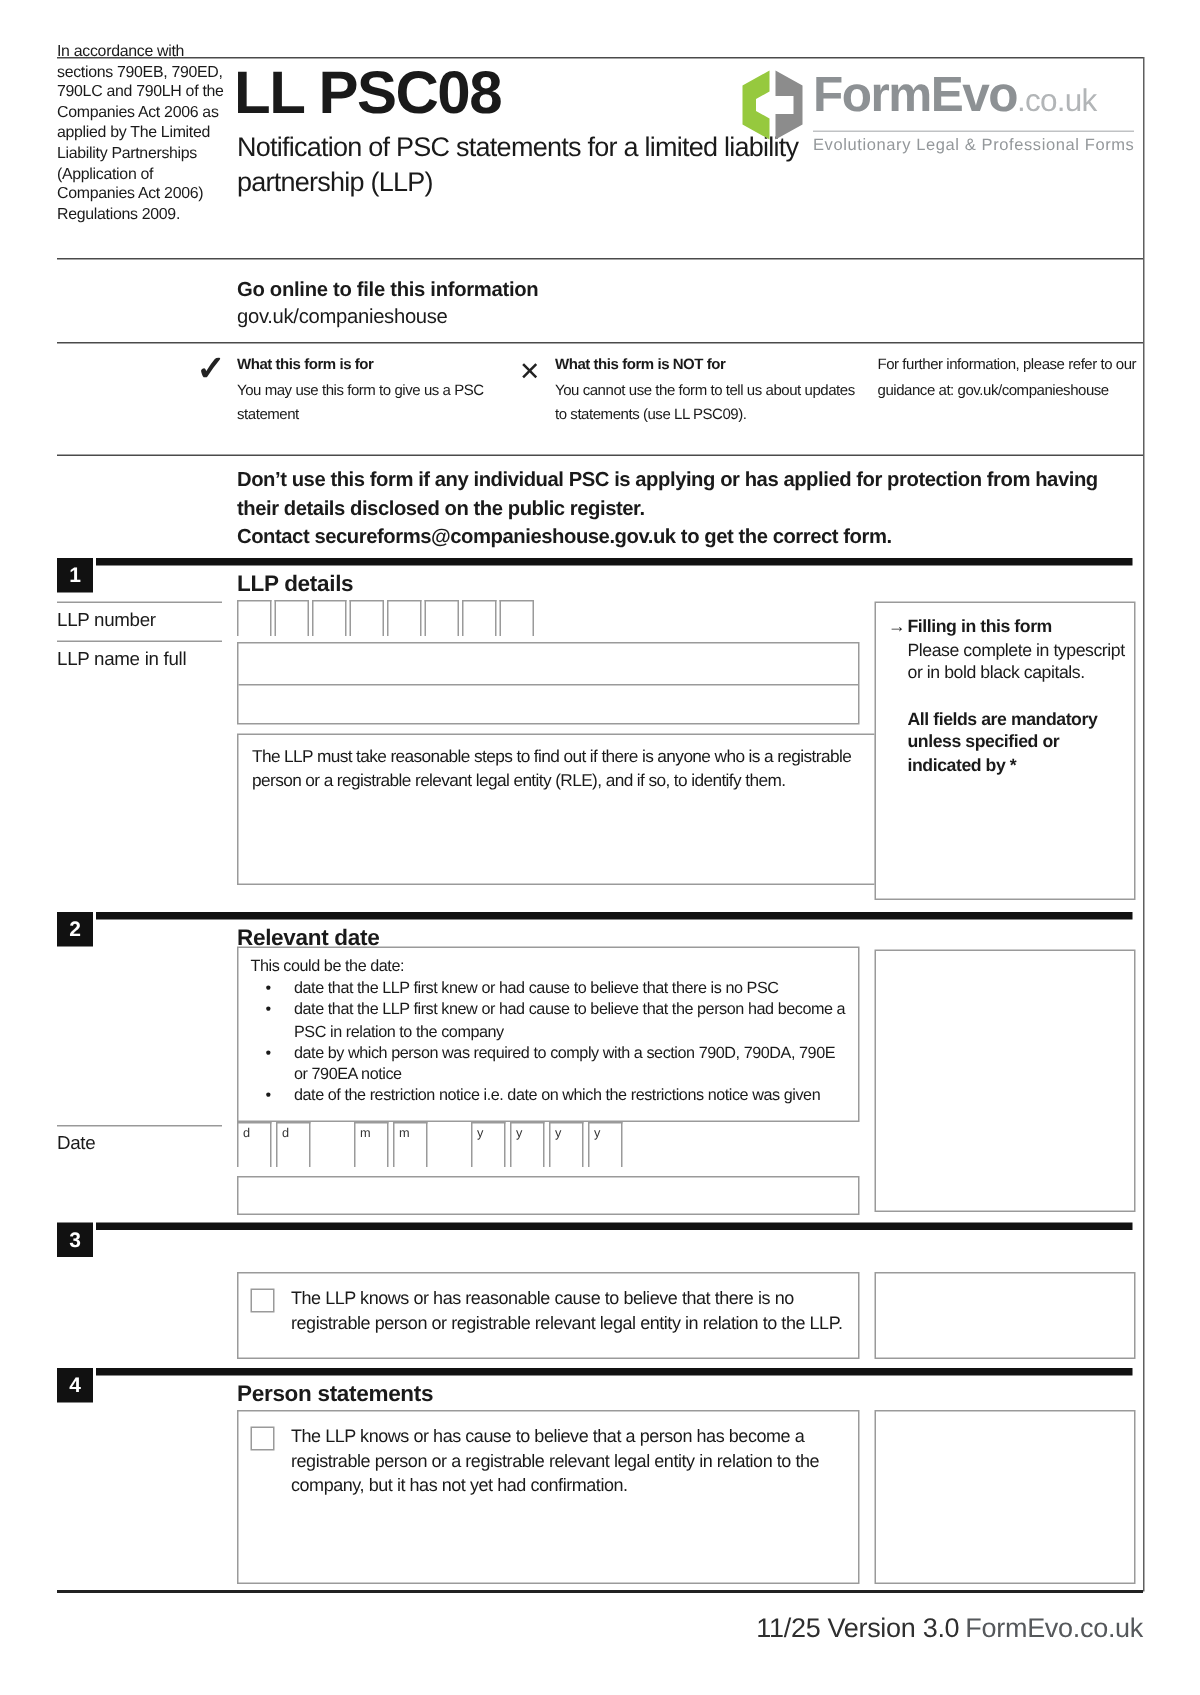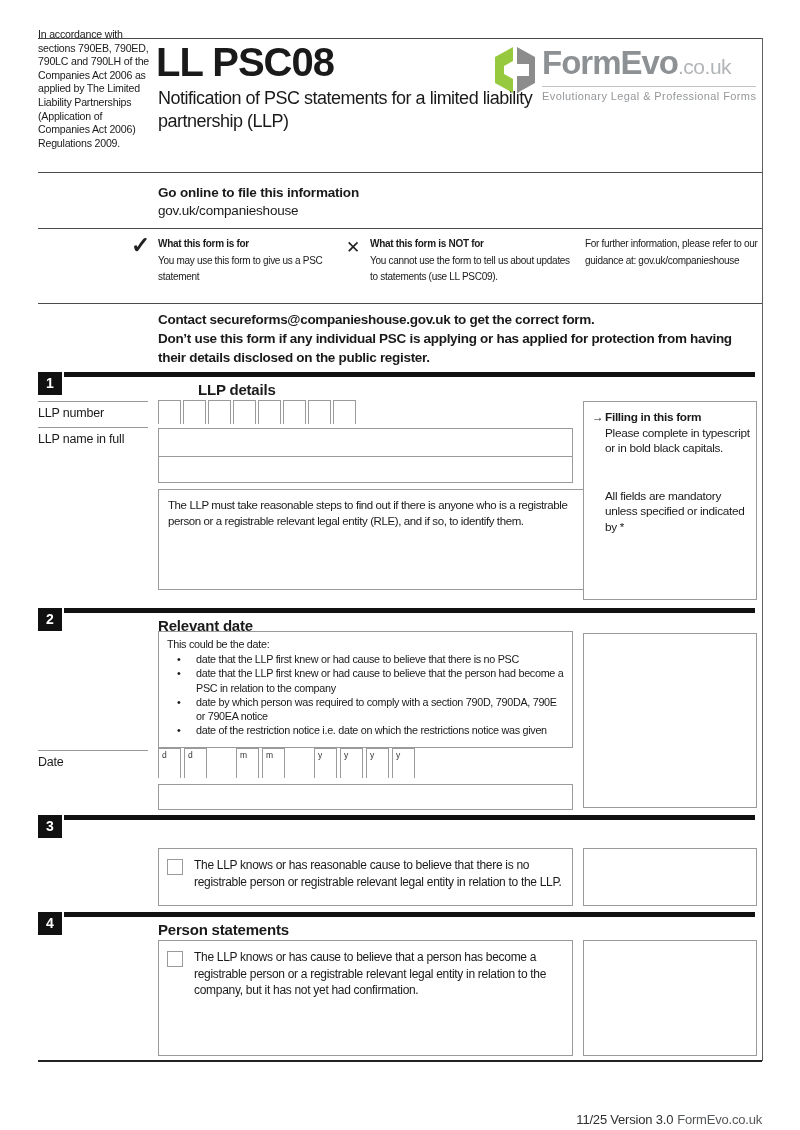--- a/index.html
+++ b/index.html
@@ -42,21 +42,21 @@
   #col-notfor { left:370px; width:205px; }
   #col-info { left:585px; width:178px; }
 
   
   .warning { position:absolute; left:158px; top:311px; width:604px; font-weight:bold; font-size:13.5px; line-height:18.8px; letter-spacing:-0.3px; }
 
   
   .sec-bar { position:absolute; left:64px; width:691px; height:5px; background:#111; }
   .sec-badge { position:absolute; left:38px; width:24px; height:23px; background:#111; color:#fff; font-weight:bold; font-size:14px; text-align:center; line-height:23px; }
   .sec-title { position:absolute; left:158px; font-weight:bold; font-size:15px; letter-spacing:-0.2px; }
-  #bar1 { top:372px; } #badge1 { top:372px; } #title1 { top:381px;margin-left:40px; }
+  #bar1 { top:372px; } #badge1 { top:372px; } #title1 { top:381px; }
   #bar2 { top:608px; } #badge2 { top:608px; } #title2 { top:617px; }
   #bar3 { top:815px; } #badge3 { top:815px; } #title3 { top:824px;margin-top:48px; }
   #bar4 { top:912px; } #badge4 { top:912px; } #title4 { top:921px; }
 
   .label-line { position:absolute; left:38px; width:110px; border-top:1px solid #999; }
   .field-label { position:absolute; left:38px; font-size:12.5px; letter-spacing:-0.2px; }
   #line-llpnum { top:401px; } #label-llpnum { top:406px; }
   #line-llpname { top:427px; } #label-llpname { top:432px; }
   #line-date { top:750px; } #label-date { top:755px; }
 
@@ -68,21 +68,21 @@
 
   .gray-box { border:1px solid #9a9a9a; box-sizing:border-box; position:absolute; background:#fff; }
   #info-box { left:158px; top:489px; width:426px; min-height:101px; padding:7px 9px; font-size:11.5px; line-height:16px; letter-spacing:-0.4px; }
   #info-box .p2 { margin-top:9px; }
 
   #side-box1 { left:583px; top:401px; width:174px; height:199px; padding:8px 6px 8px 8px; font-size:11.8px; line-height:15.5px; letter-spacing:-0.3px; }
   .fill-row { display:flex; }
   .fill-arrow { width:13px; flex:none; font-weight:bold; }
   .fill-head { font-weight:bold; }
   .fill-body { margin-left:13px; }
-  .fill-body .p2 { margin-top:32px; }
+  .fill-body .p2 { margin-top:15px;font-weight:bold; }
 
   #bullet-box { left:158px; top:631px; width:415px; min-height:117px; padding:5px 8px; font-size:10.8px; line-height:14.2px; letter-spacing:-0.3px; }
   #bullet-box ul { margin:1px 0 0 0; padding:0; list-style:none; }
   #bullet-box li { position:relative; padding-left:29px; }
   #bullet-box li::before { content:"\2022"; position:absolute; left:10px; }
 
   #side-box2 { left:583px; top:633px; width:174px; height:175px; }
 
   .date-cells { position:absolute; left:158px; top:748px; display:flex; }
   .date-cell { width:23px; height:30px; border:1px solid #9a9a9a; border-bottom:none; box-sizing:border-box; font-size:8.5px; color:#333; padding:1px 0 0 3px; margin-right:3px; }
@@ -91,21 +91,21 @@
 
   .stmt-box { left:158px; width:415px; padding:8px; display:flex; align-items:flex-start; font-size:12px; line-height:16.5px; letter-spacing:-0.3px; }
   #stmt3 { top:848px; height:58px; }
   #stmt4 { top:940px; height:116px; }
   .checkbox { width:14px; height:14px; border:1px solid #9a9a9a; flex:none; margin:2px 11px 0 0; background:#fff; }
   .stmt-text { width:372px; }
 
   #side-box3 { left:583px; top:848px; width:174px; height:58px; }
   #side-box4 { left:583px; top:940px; width:174px; height:116px; }
 
-  .footer { position:absolute; right:38px; top:1112px; font-size:13px; letter-spacing:-0.2px; color:#2f2f2f; white-space:nowrap; }
+  .footer { position:absolute; right:38px; top:1075px; font-size:18px; letter-spacing:-0.2px; color:#2f2f2f; white-space:nowrap; }
   .footer .brand { color:#55585b; margin-left:4px; }
 </style>
 </head>
 <body>
 
 <div class="page">
 
   <div class="hrule" id="rule-top"></div>
   <div class="hrule" id="rule-header"></div>
   <div class="hrule" id="rule-online"></div>
@@ -139,22 +139,22 @@
     <div>You may use this form to give us a PSC statement</div>
   </div>
   <div class="mark" id="cross-mark">✕</div>
   <div class="for-col" id="col-notfor">
     <div class="h">What this form is NOT for</div>
     <div>You cannot use the form to tell us about updates to statements (use LL PSC09).</div>
   </div>
   <div class="for-col" id="col-info">For further information, please refer to our guidance at: gov.uk/companieshouse</div>
 
   <div class="warning">
+    <div>Don’t use this form if any individual PSC is applying or has applied for protection from having their details disclosed on the public register.</div>
     <div>Contact secureforms@companieshouse.gov.uk to get the correct form.</div>
-    <div>Don’t use this form if any individual PSC is applying or has applied for protection from having their details disclosed on the public register.</div>
   </div>
 
   <div class="sec-bar" id="bar1"></div>
   <div class="sec-badge" id="badge1">1</div>
   <div class="sec-title" id="title1">LLP details</div>
 
   <div class="label-line" id="line-llpnum"></div>
   <div class="field-label" id="label-llpnum">LLP number</div>
   <div class="num-cells">
     <div class="num-cell"></div>

